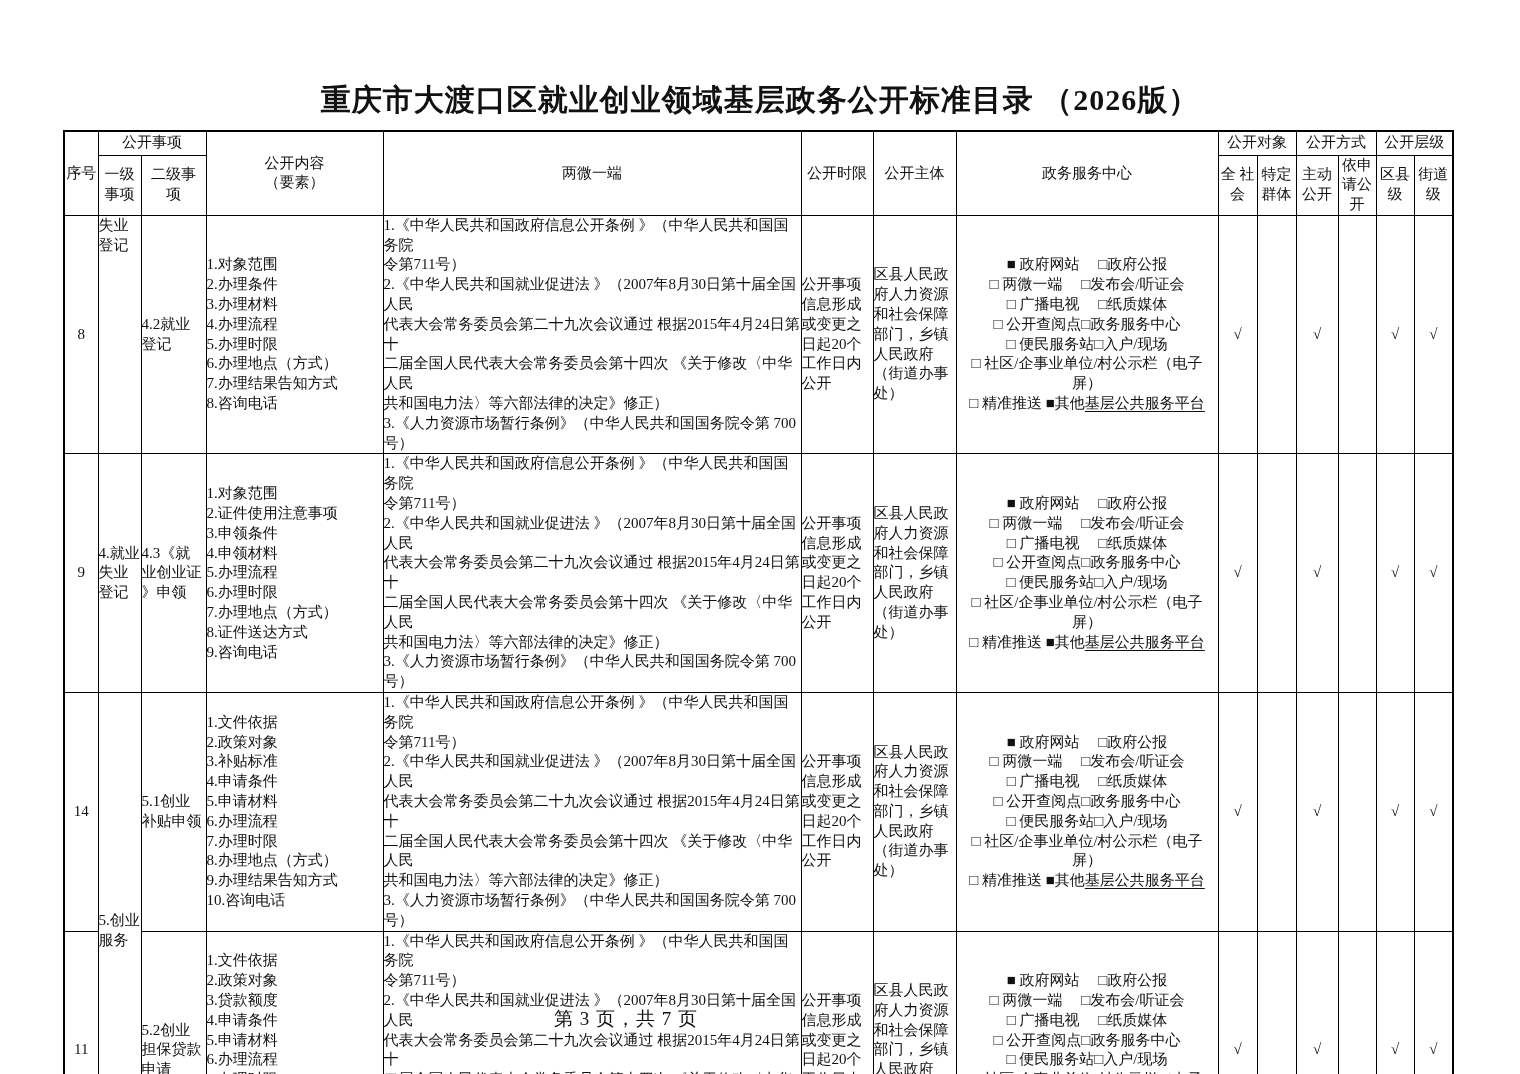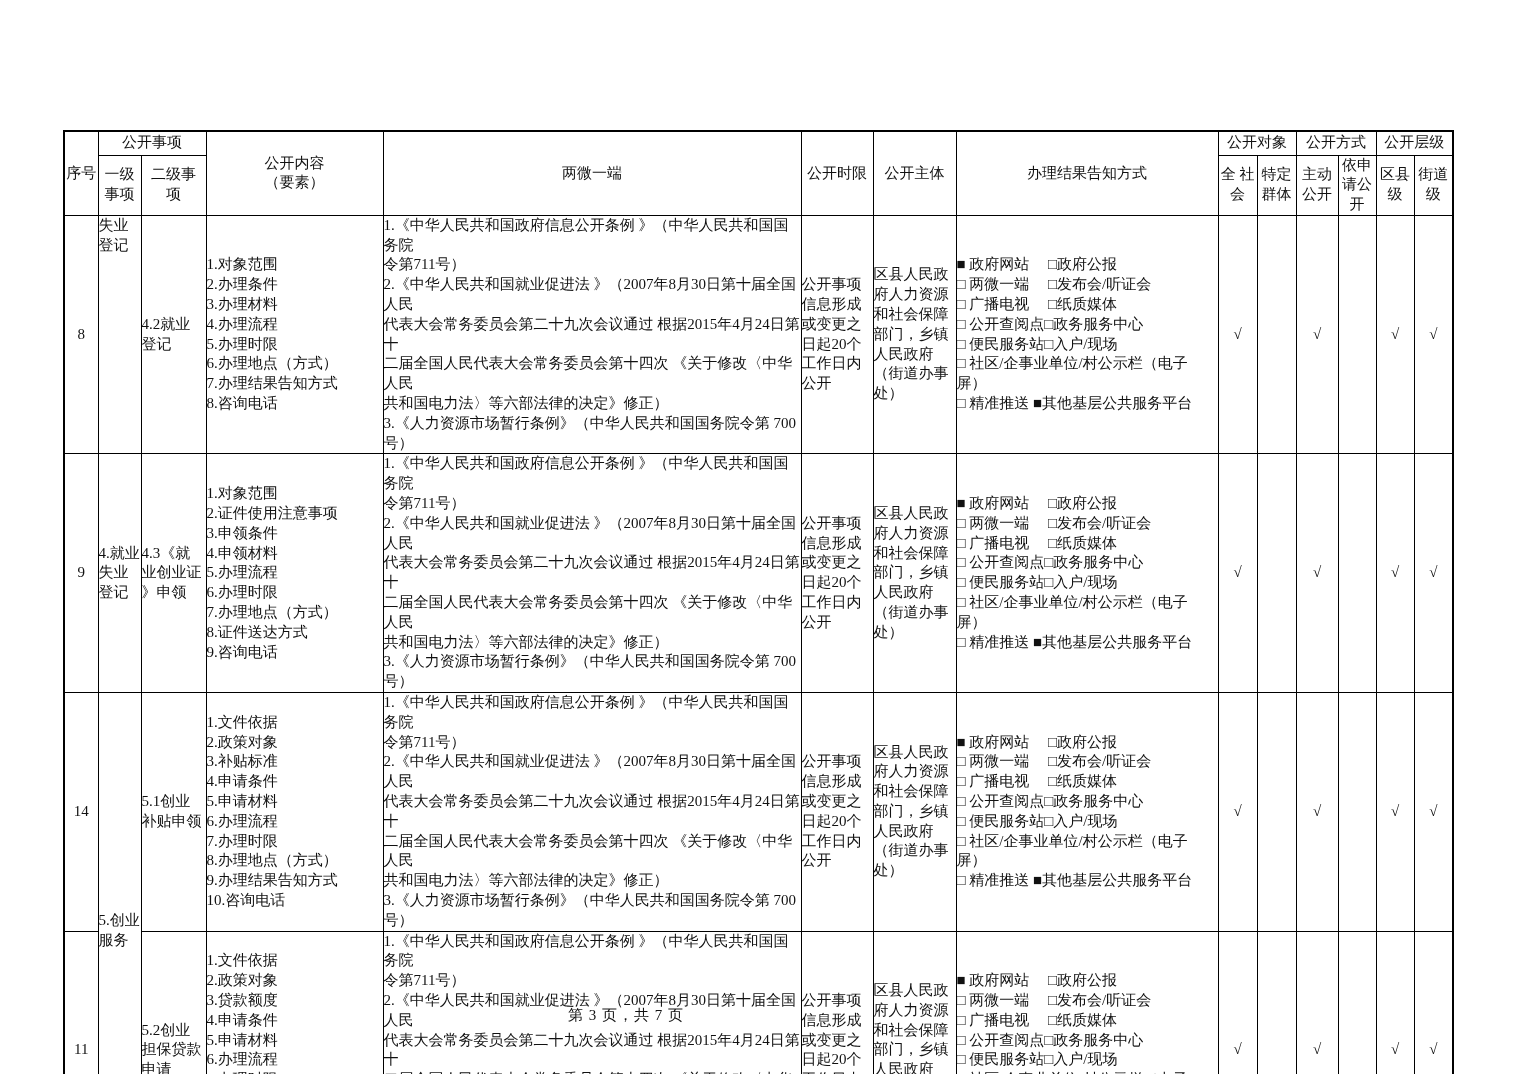--- a/index.html
+++ b/index.html
@@ -31,33 +31,34 @@
   td{vertical-align:middle;text-align:left;}
   .pre{white-space:pre-line;}
   .ctr{text-align:center;}
   .vtop{vertical-align:top;}
   .p2{padding:2px 1px 2px 3px;margin-top:44px;}
   .p5{padding:2px 2px 2px 6px;}
   .content-cell{padding-left:4px;font-size:15px;line-height:1.37;margin-top:48px;}
   .basis-cell{font-size:13.5px;line-height:1.36;padding:2px 2px 2px 4px;margin-top:45px;}
   .time-cell{padding-left:5px;line-height:1.42;}
   .subject-cell{padding-left:4px;line-height:1.42;margin-left:10px;}
-  .channel-cell{font-size:14px;line-height:1.6;padding-left:6px;}
+  .channel-cell{font-size:14px;line-height:1.6;padding-left:6px;text-align:center;}
   .check{font-size:15px;text-align:center;}
-  .u{text-underline-offset:3px;margin-top:32px;}
+  .u{text-decoration:underline;text-underline-offset:3px;margin-top:32px;}
   .footer{
     position:absolute;top:1006px;left:0;width:1252px;
-    text-align:center;font-size:15px;letter-spacing:1px;
+    text-align:center;font-size:19px;letter-spacing:1px;
   }
 </style>
 </head>
 <body>
 
 <div class="page">
 
+  <h1 class="title">重庆市大渡口区就业创业领域基层政务公开标准目录 （2026版）</h1>
 
   <table class="std">
     <colgroup>
       <col style="width:34px">
         <col style="width:43px">
         <col style="width:65px">
       <col style="width:177px">
         <col style="width:418px">
         <col style="width:72px">
       <col style="width:83px">
@@ -72,21 +73,21 @@
 
     <thead>
       <tr style="height:24px">
         <th rowspan="2">序号</th>
         <th colspan="2">公开事项</th>
         <th rowspan="2" class="pre">公开内容
 （要素）</th>
         <th rowspan="2">两微一端</th>
         <th rowspan="2">公开时限</th>
         <th rowspan="2">公开主体</th>
-        <th rowspan="2">办理结果告知方式</th>
+        <th rowspan="2">政务服务中心</th>
         <th colspan="2">公开对象</th>
         <th colspan="2">公开方式</th>
         <th colspan="2">公开层级</th>
       </tr>
       <tr style="height:56px">
         <th class="pre">一级
 事项</th>
         <th class="pre">二级事
 项</th>
         <th class="pre">全 社

